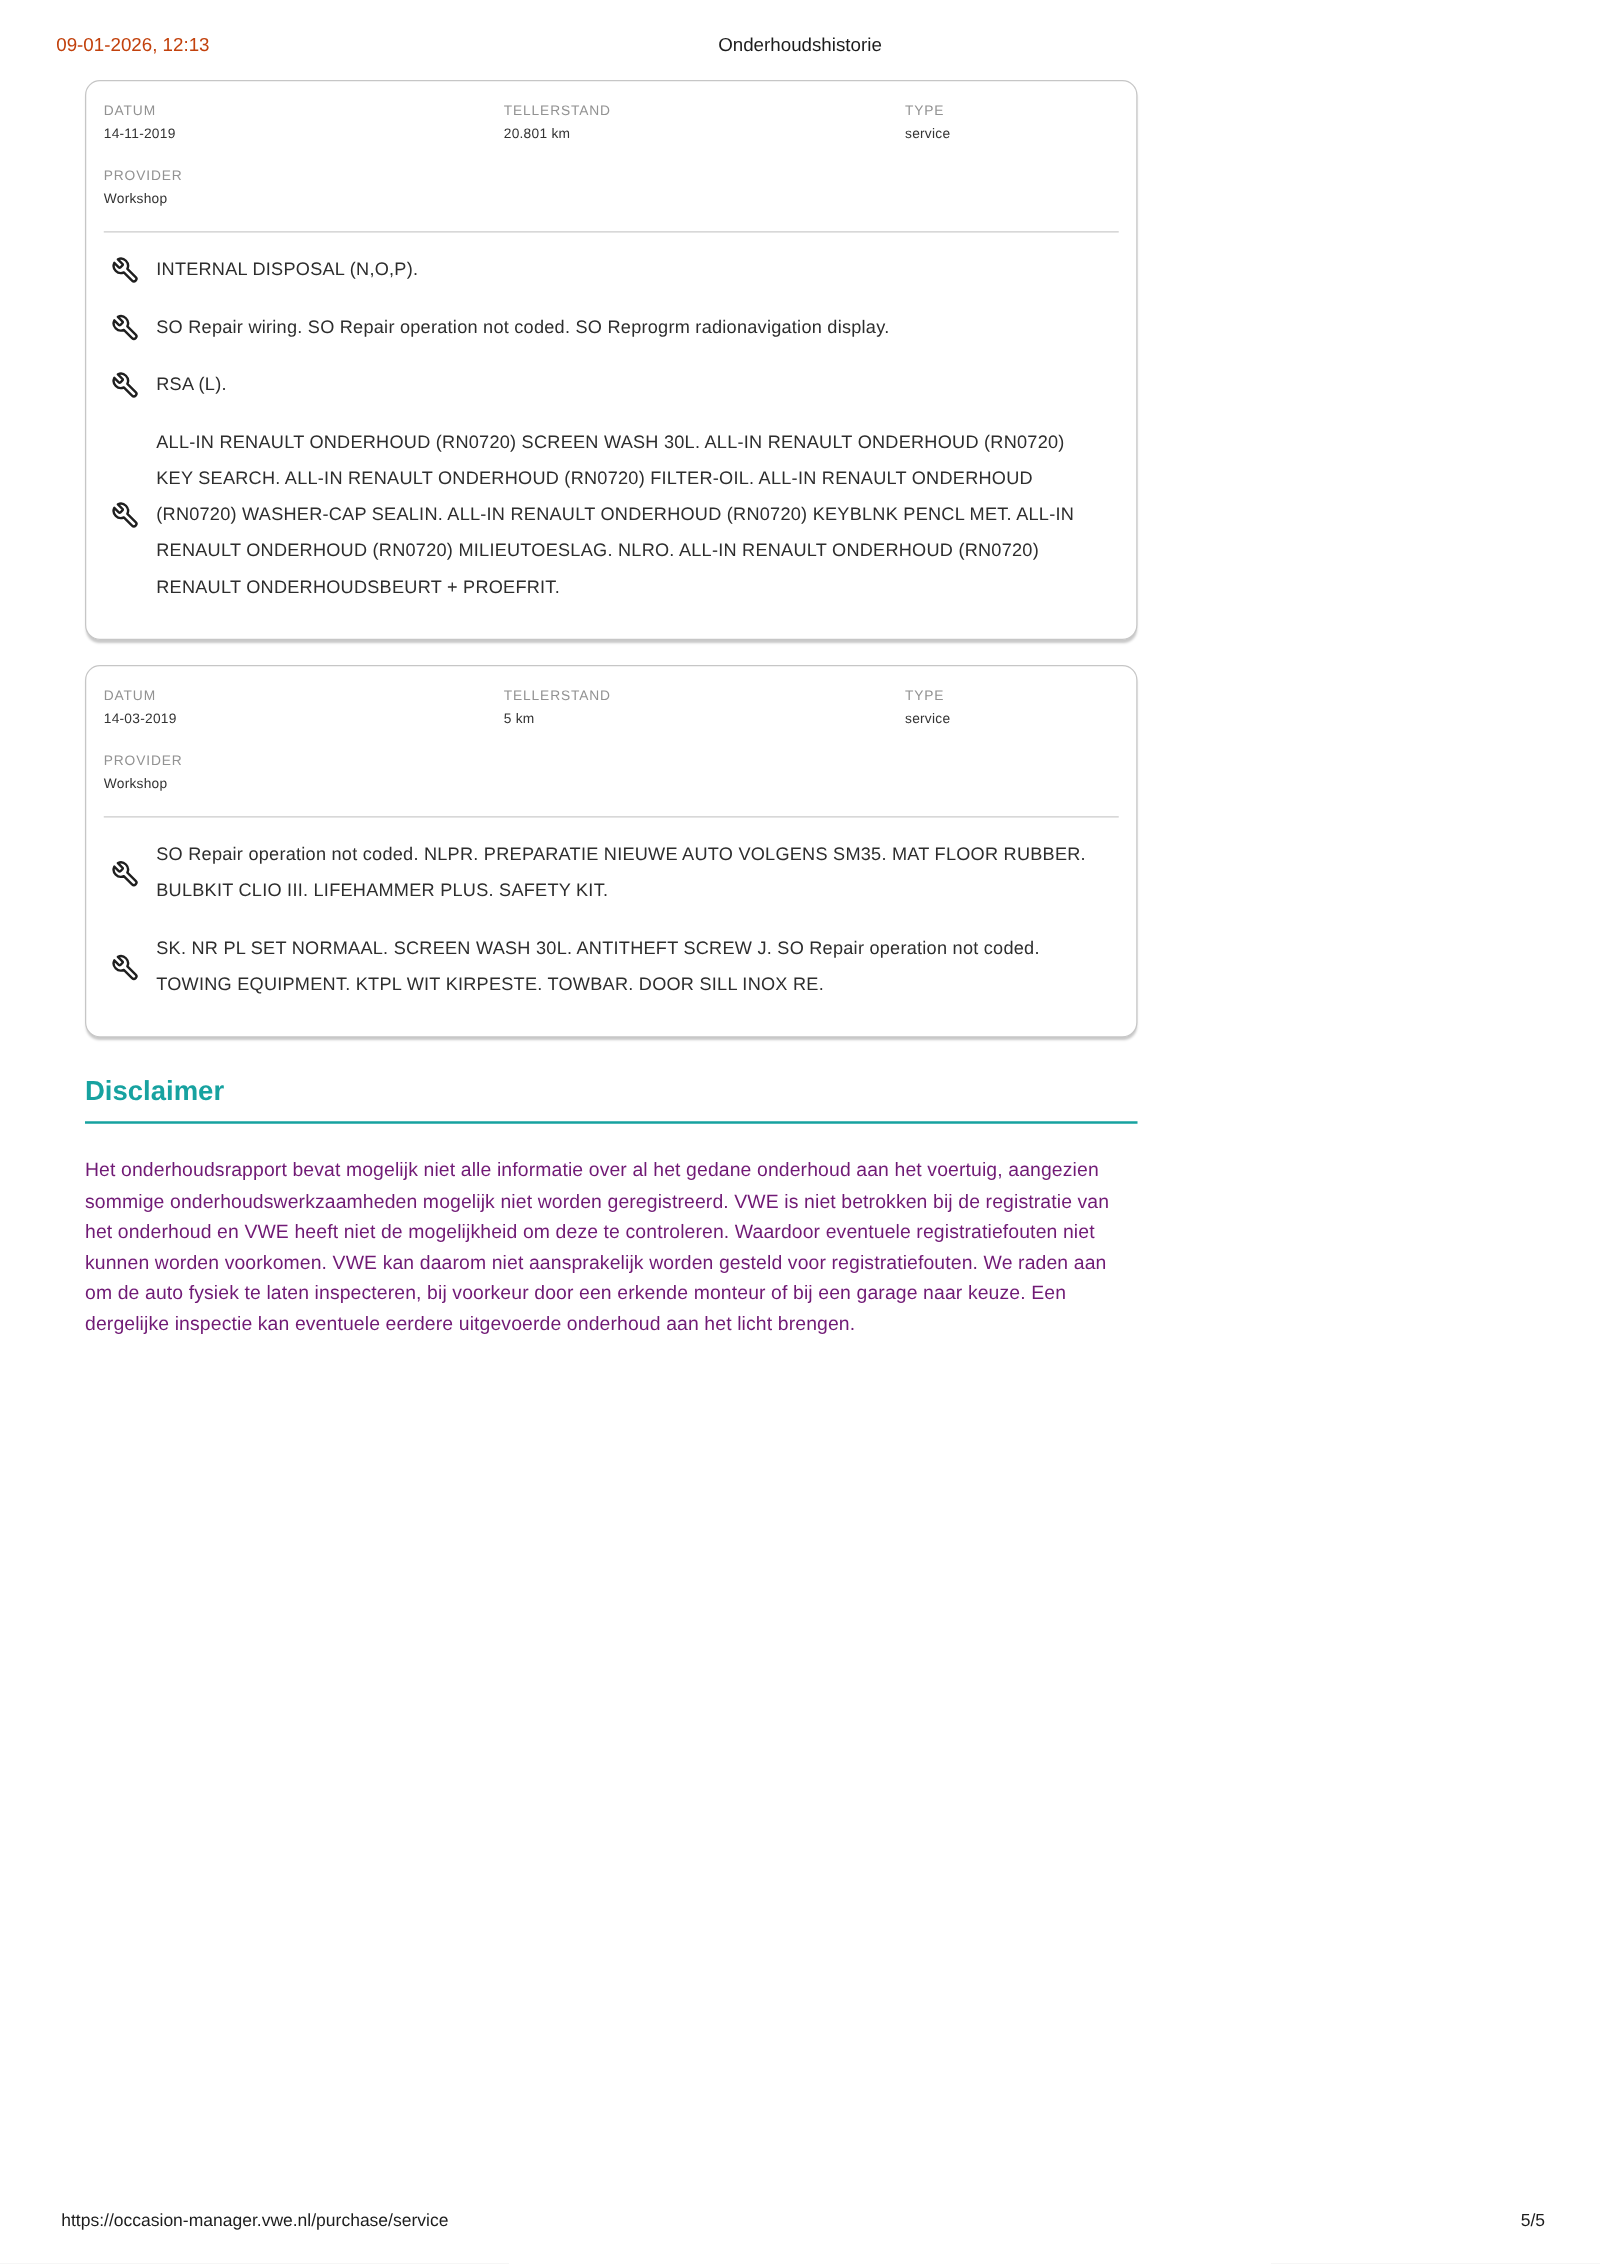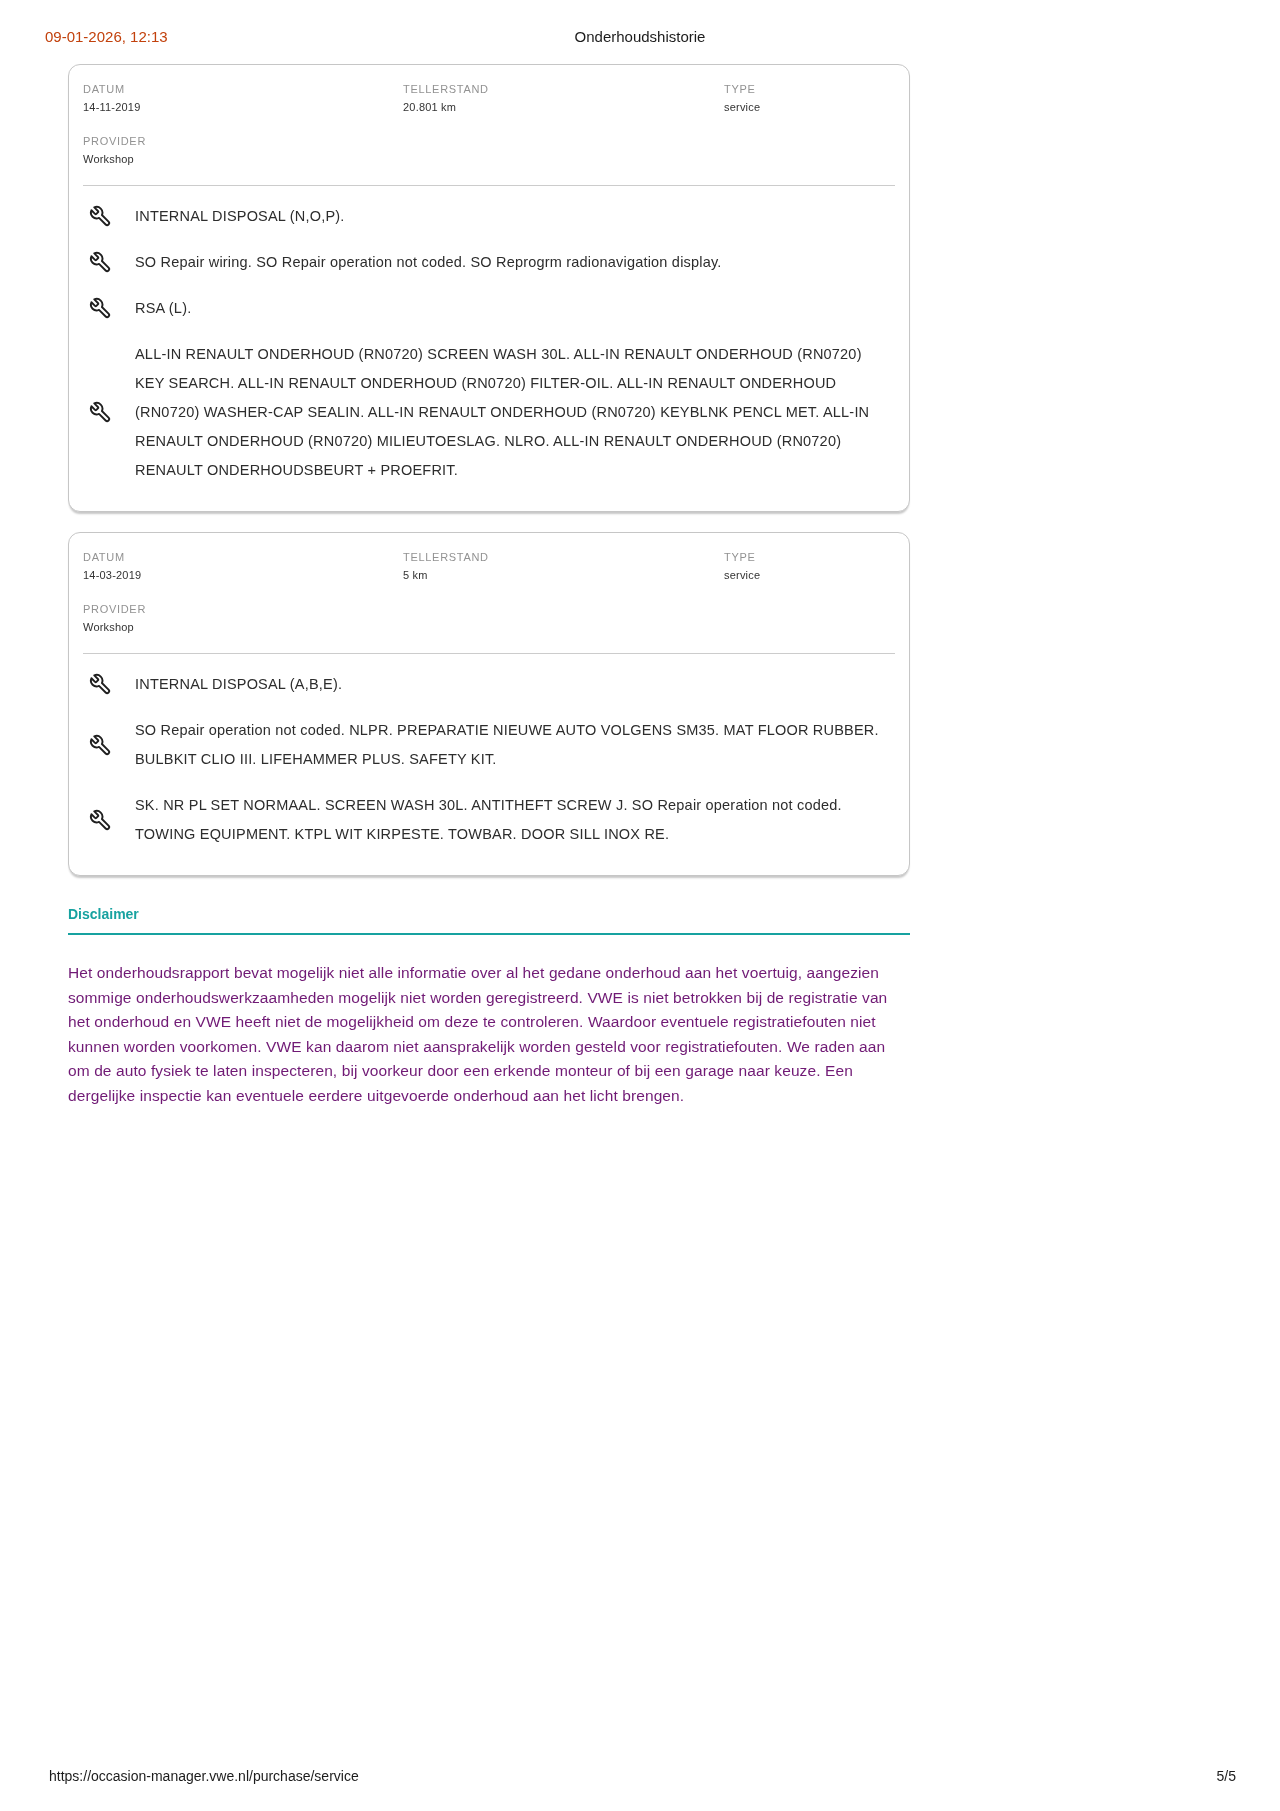--- a/index.html
+++ b/index.html
@@ -33,29 +33,29 @@
     font-size:11px; letter-spacing:.7px; color:#929292;
   }
   .field .value {
     font-size:11px; color:#333333; margin-top:6px; letter-spacing:.2px;
   }
   .provider-row { margin-top:22px; }
   .card-divider {
     border:none; border-top:1px solid #cccccc; margin:20px 0 16px 0;
   }
   .items { padding-left:6px; padding-right:10px; }
-  .item { display:flex; align-items:center; gap:23px; margin-bottom:17px; }
+  .item { display:flex; align-items:center; gap:13px; margin-bottom:17px; }
   .item:last-child { margin-bottom:2px; }
   .item .wrench { flex:0 0 auto; width:23px; height:23px; transform:scaleX(-1); }
   .item .item-text {
     font-size:14.5px; line-height:29px; color:#2d2d2d; letter-spacing:.2px;
   }
   
   .disclaimer { margin-top:30px; }
-  .disclaimer h2 { font-size:14px; font-weight:700; margin-bottom:11px; }
+  .disclaimer h2 { font-size:22px; font-weight:700; margin-bottom:11px; }
   .disclaimer hr { border:none; border-top:2px solid #17a2a0; margin-bottom:26px; }
   .disclaimer p { font-size:15.5px; line-height:24.5px; color:#701a75; letter-spacing:.1px; }
   
   .print-footer {
     position:absolute; left:49px; right:44px; top:1768px;
     display:flex; justify-content:space-between;
     font-size:14px; color:#1c1c1c;
   }
 </style>
 </head>
@@ -135,26 +135,20 @@
         <div class="label">TYPE</div>
         <div class="value">service</div>
       </div>
       <div class="field provider-row">
         <div class="label">PROVIDER</div>
         <div class="value">Workshop</div>
       </div>
     </div>
     <hr class="card-divider">
     <div class="items">
-  <div class="item">
-    <svg class="wrench" viewBox="0 0 24 24" fill="none" stroke="#1f1f1f" stroke-width="2" stroke-linecap="round" stroke-linejoin="round">
-      <path d="M14.7 6.3a1 1 0 0 0 0 1.4l1.6 1.6a1 1 0 0 0 1.4 0l3.77-3.77a6 6 0 0 1-7.94 7.94l-6.91 6.91a2.12 2.12 0 0 1-3-3l6.91-6.91a6 6 0 0 1 7.94-7.94l-3.76 3.76z"></path>
-    </svg>
-    <span class="item-text">INTERNAL DISPOSAL (A,B,E).</span>
-  </div>
 
   <div class="item">
     <svg class="wrench" viewBox="0 0 24 24" fill="none" stroke="#1f1f1f" stroke-width="2" stroke-linecap="round" stroke-linejoin="round">
       <path d="M14.7 6.3a1 1 0 0 0 0 1.4l1.6 1.6a1 1 0 0 0 1.4 0l3.77-3.77a6 6 0 0 1-7.94 7.94l-6.91 6.91a2.12 2.12 0 0 1-3-3l6.91-6.91a6 6 0 0 1 7.94-7.94l-3.76 3.76z"></path>
     </svg>
     <span class="item-text">SO Repair operation not coded. NLPR. PREPARATIE NIEUWE AUTO VOLGENS SM35. MAT FLOOR RUBBER. BULBKIT CLIO III. LIFEHAMMER PLUS. SAFETY KIT.</span>
   </div>
 
   <div class="item">
     <svg class="wrench" viewBox="0 0 24 24" fill="none" stroke="#1f1f1f" stroke-width="2" stroke-linecap="round" stroke-linejoin="round">

